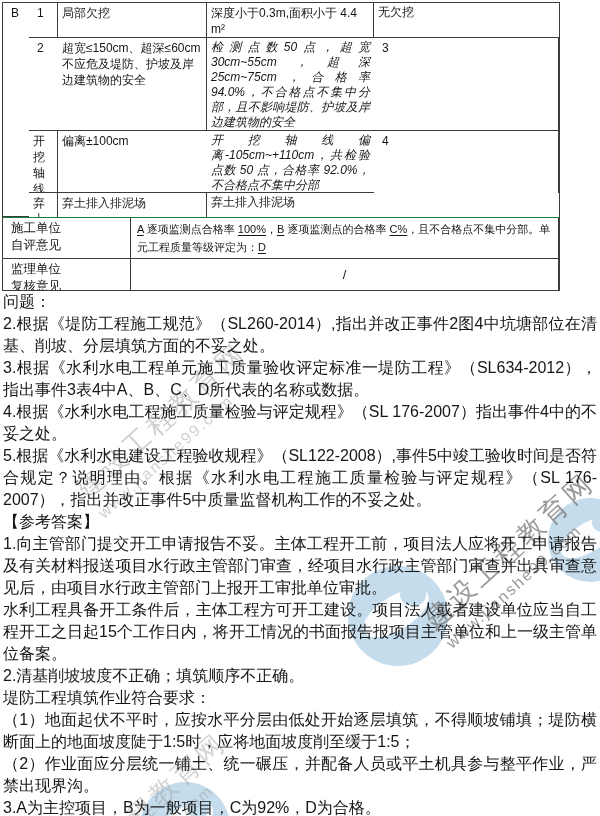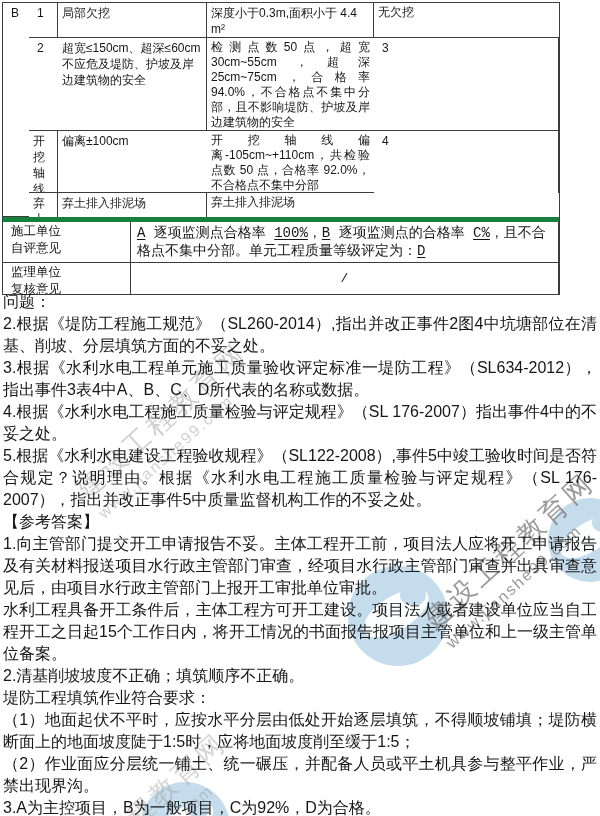--- a/index.html
+++ b/index.html
@@ -20,36 +20,36 @@
   }
   .wm-stamp{transform:rotate(-42deg);white-space:nowrap;text-align:left;}
   .wm-cn{font-size:27px;letter-spacing:4px;}
   .wm-en{font-size:16px;letter-spacing:2px;margin-top:3px;}
   .wm-a{color:rgba(120,120,120,.75);}
   .wm-b{color:rgba(150,150,150,.45);}
   .wm-c{color:rgba(150,150,150,.40);}
   
   .qtable{position:absolute;left:2px;top:2px;width:556px;border:1px solid #3c3c3c;z-index:1;background:transparent;}
   .tgrid{display:grid;grid-template-columns:26px 29px 149px 167px 185px;grid-template-rows:35px 93px 62px 24px;}
-  .sgrid{display:grid;grid-template-columns:128px 428px;grid-template-rows:40px 32px;border-top:5px solid #15803d;font-family:Liberation Mono, monospace;}
+  .sgrid{display:grid;grid-template-columns:128px 428px;grid-template-rows:40px 32px;border-top:1px solid #15803d;}
   .tc{
     border-right:1px solid #3c3c3c;border-bottom:1px solid #3c3c3c;
     padding:2px 4px 0 4px;font-size:12px;line-height:16px;overflow:hidden;
     box-sizing:border-box;
   }
   .tgrid .tc:nth-child(5n+1),
   .tgrid .tc.lastcol{border-right:none;}
   .tc.cat{grid-row:1/5;border-right:1px solid #3c3c3c;padding-left:8px;}
   .tc.lastrow{border-bottom:none;}
   .tc.num{padding-left:8px;}
   .tc.result{line-height:15px;}
-  .tc.just{text-align:justify;}
+  .tc.just{text-align:justify;font-style:italic;}
   .sgrid .tc{border-bottom:none;}
   .sgrid .tc.slabel{padding-left:8px;line-height:17px;font-size:12.5px;}
-  .sgrid .tc.scontent{font-size:14px;line-height:18px;padding:2px 6px 0 6px;}
+  .sgrid .tc.scontent{font-size:11px;line-height:18px;padding:2px 6px 0 6px;}
   .sgrid .row2{border-top:1px solid #3c3c3c;}
   .tc.review-content{text-align:center;font-size:13px;line-height:28px;}
   .useg{text-decoration:underline;text-underline-offset:2px;}
   
   .bodytext{position:absolute;left:3px;top:291px;width:594px;z-index:1;}
   .bodytext p{margin:0;font-size:16px;line-height:22px;text-align:justify;}
 </style>
 </head>
 <body>
 

